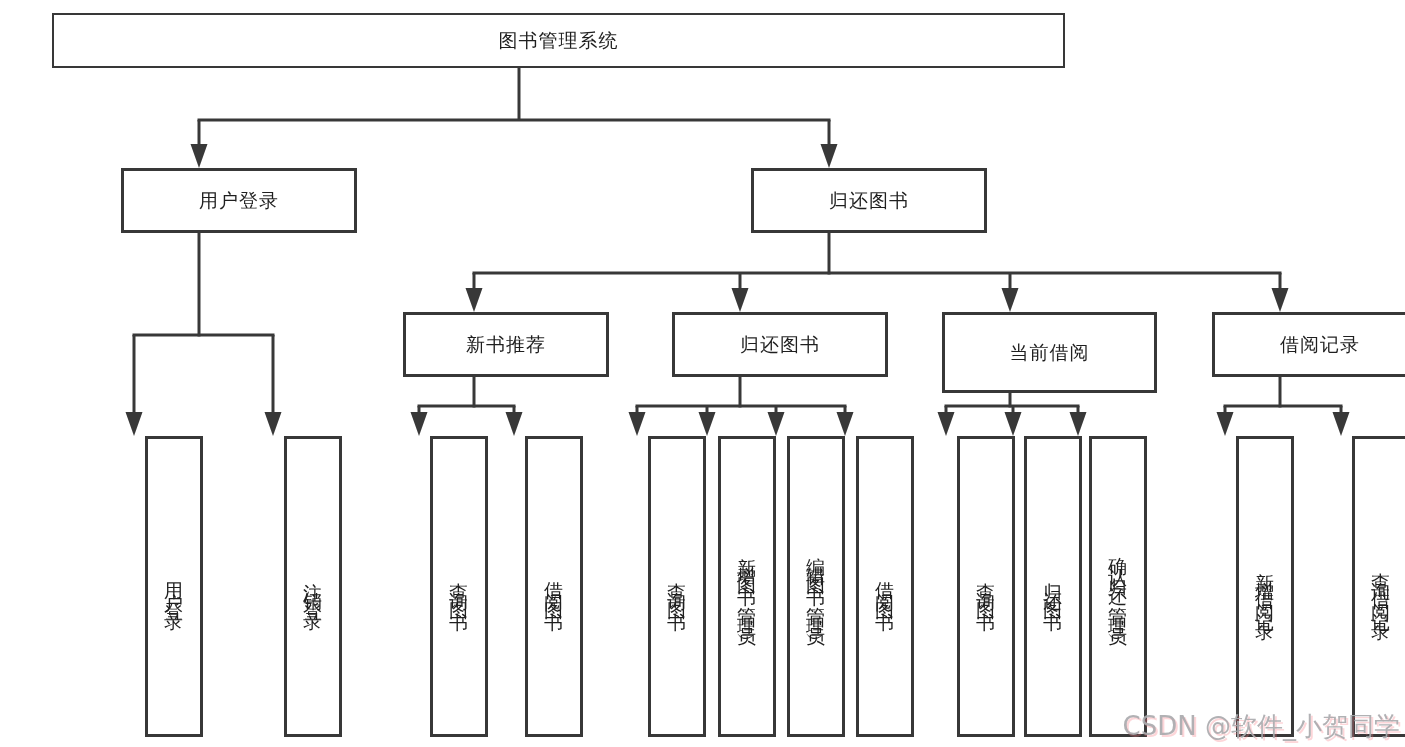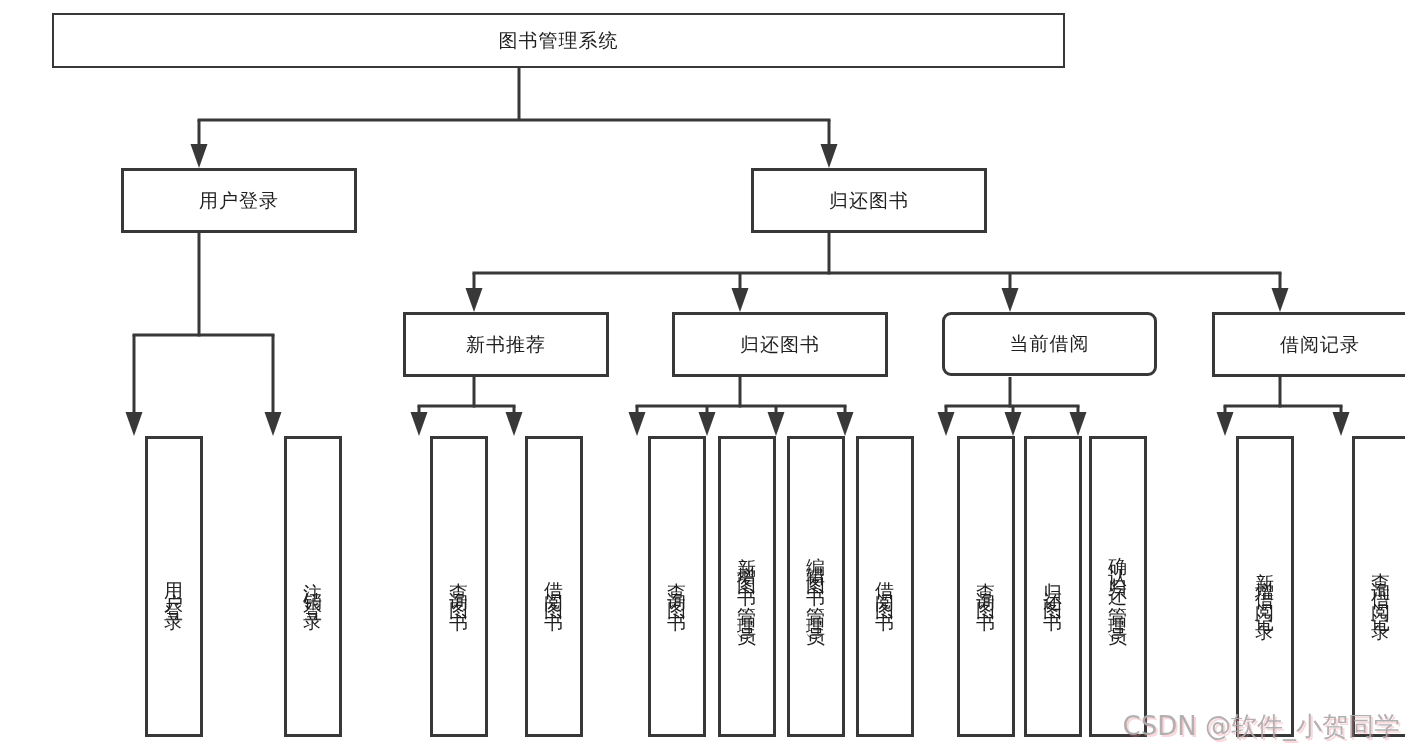--- a/index.html
+++ b/index.html
@@ -121,21 +121,21 @@
   <div class="box" style="left:711px;top:168px;width:236px;height:65px;">
     <span class="hlabel">归还图书</span>
   </div>
 
   <div class="box" style="left:363px;top:312px;width:206px;height:65px;">
     <span class="hlabel">新书推荐</span>
   </div>
   <div class="box" style="left:632px;top:312px;width:216px;height:65px;">
     <span class="hlabel">归还图书</span>
   </div>
-  <div class="box" style="left:902px;top:312px;width:215px;height:64px;border-radius:9px;">
+  <div class="box" style="left:902px;top:312px;width:215px;height:81px;">
     <span class="hlabel">当前借阅</span>
   </div>
   <div class="box" style="left:1172px;top:312px;width:216px;height:65px;">
     <span class="hlabel">借阅记录</span>
   </div>
 
   <div class="box leaf" style="left:105px;top:436px;width:58px;height:301px;">
     <span class="vtext">用户登录</span>
   </div>
   <div class="box leaf" style="left:244px;top:436px;width:58px;height:301px;">

